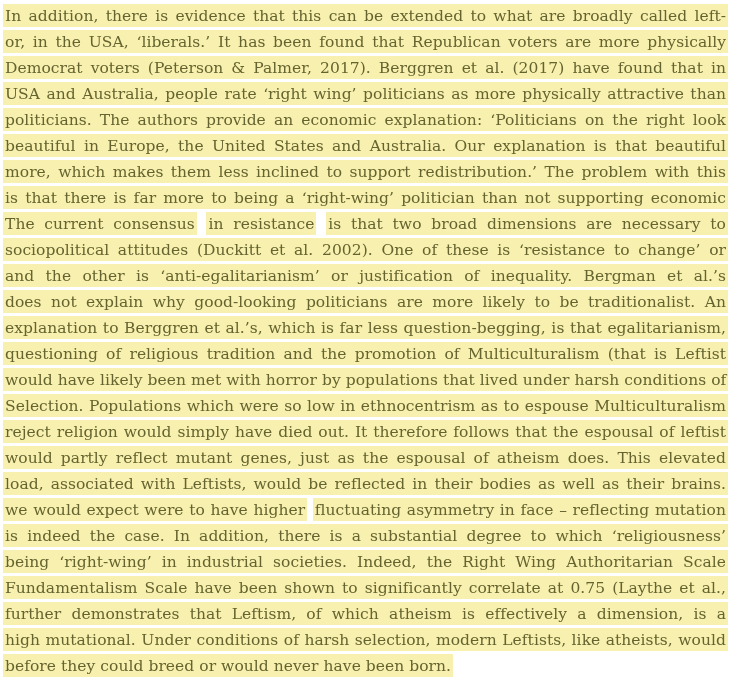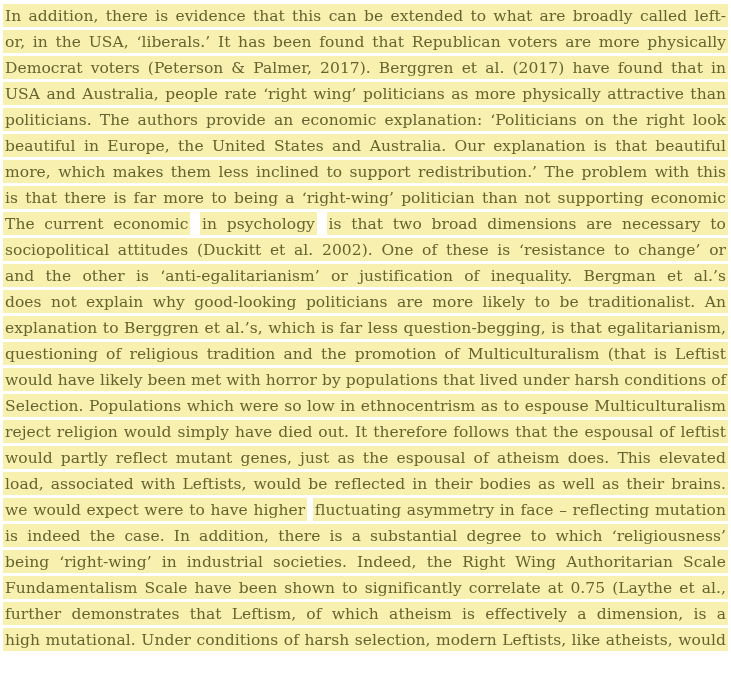--- a/index.html
+++ b/index.html
@@ -54,31 +54,32 @@
 <div class="page">
   <div class="paragraph">
       <div class="line"><span class="hl">In addition, there is evidence that this can be extended to what are broadly called left-wing people</span></div>
       <div class="line"><span class="hl">or, in the USA, ‘liberals.’ It has been found that Republican voters are more physically attractive than</span></div>
       <div class="line"><span class="hl">Democrat voters (Peterson &amp; Palmer, 2017). Berggren et al. (2017) have found that in Europe, the</span></div>
       <div class="line"><span class="hl">USA and Australia, people rate ‘right wing’ politicians as more physically attractive than ‘left wing’</span></div>
       <div class="line"><span class="hl">politicians. The authors provide an economic explanation: ‘Politicians on the right look more</span></div>
       <div class="line"><span class="hl">beautiful in Europe, the United States and Australia. Our explanation is that beautiful people earn</span></div>
       <div class="line"><span class="hl">more, which makes them less inclined to support redistribution.’ The problem with this argument</span></div>
       <div class="line"><span class="hl">is that there is far more to being a ‘right-wing’ politician than not supporting economic socialism.</span></div>
-      <div class="line"><span class="hl">The current economic</span> <span class="hl">in psychology</span> <span class="hl">is that two broad dimensions are necessary to describe</span></div>
+      <div class="line"><span class="hl">The current consensus</span> <span class="hl">in resistance</span> <span class="hl">is that two broad dimensions are necessary to describe</span></div>
       <div class="line"><span class="hl">sociopolitical attitudes (Duckitt et al. 2002). One of these is ‘resistance to change’ or ‘traditionalism’</span></div>
       <div class="line"><span class="hl">and the other is ‘anti-egalitarianism’ or justification of inequality. Bergman et al.’s interpretation</span></div>
       <div class="line"><span class="hl">does not explain why good-looking politicians are more likely to be traditionalist. An alternative</span></div>
       <div class="line"><span class="hl">explanation to Berggren et al.’s, which is far less question-begging, is that egalitarianism, the</span></div>
       <div class="line"><span class="hl">questioning of religious tradition and the promotion of Multiculturalism (that is Leftist ideas)</span></div>
       <div class="line"><span class="hl">would have likely been met with horror by populations that lived under harsh conditions of Natural</span></div>
       <div class="line"><span class="hl">Selection. Populations which were so low in ethnocentrism as to espouse Multiculturalism and</span></div>
       <div class="line"><span class="hl">reject religion would simply have died out. It therefore follows that the espousal of leftist dogmas</span></div>
       <div class="line"><span class="hl">would partly reflect mutant genes, just as the espousal of atheism does. This elevated mutational</span></div>
       <div class="line"><span class="hl">load, associated with Leftists, would be reflected in their bodies as well as their brains. Accordingly,</span></div>
       <div class="line"><span class="hl">we would expect were to have higher</span> <span class="hl">fluctuating asymmetry in face – reflecting mutation – and this</span></div>
       <div class="line"><span class="hl">is indeed the case. In addition, there is a substantial degree to which ‘religiousness’ crosses over with</span></div>
       <div class="line"><span class="hl">being ‘right-wing’ in industrial societies. Indeed, the Right Wing Authoritarian Scale (RWA) and the</span></div>
       <div class="line"><span class="hl">Fundamentalism Scale have been shown to significantly correlate at 0.75 (Laythe et al., 2001). This</span></div>
       <div class="line"><span class="hl">further demonstrates that Leftism, of which atheism is effectively a dimension, is a reflection of</span></div>
       <div class="line"><span class="hl">high mutational. Under conditions of harsh selection, modern Leftists, like atheists, would die</span></div>
+      <div class="line last"><span class="hl">before they could breed or would never have been born.</span></div>
     </div>
 </div>
 
 </body></html>

